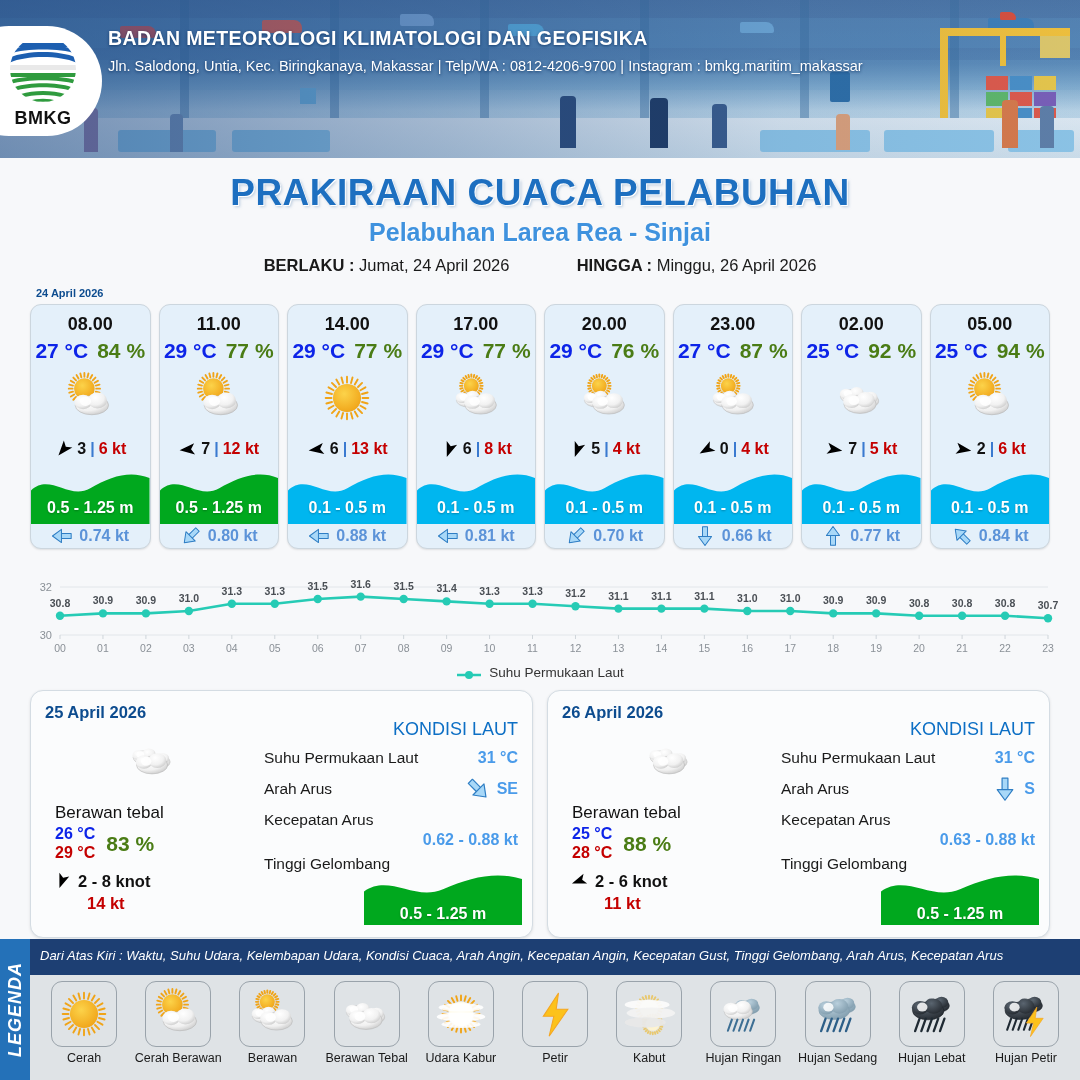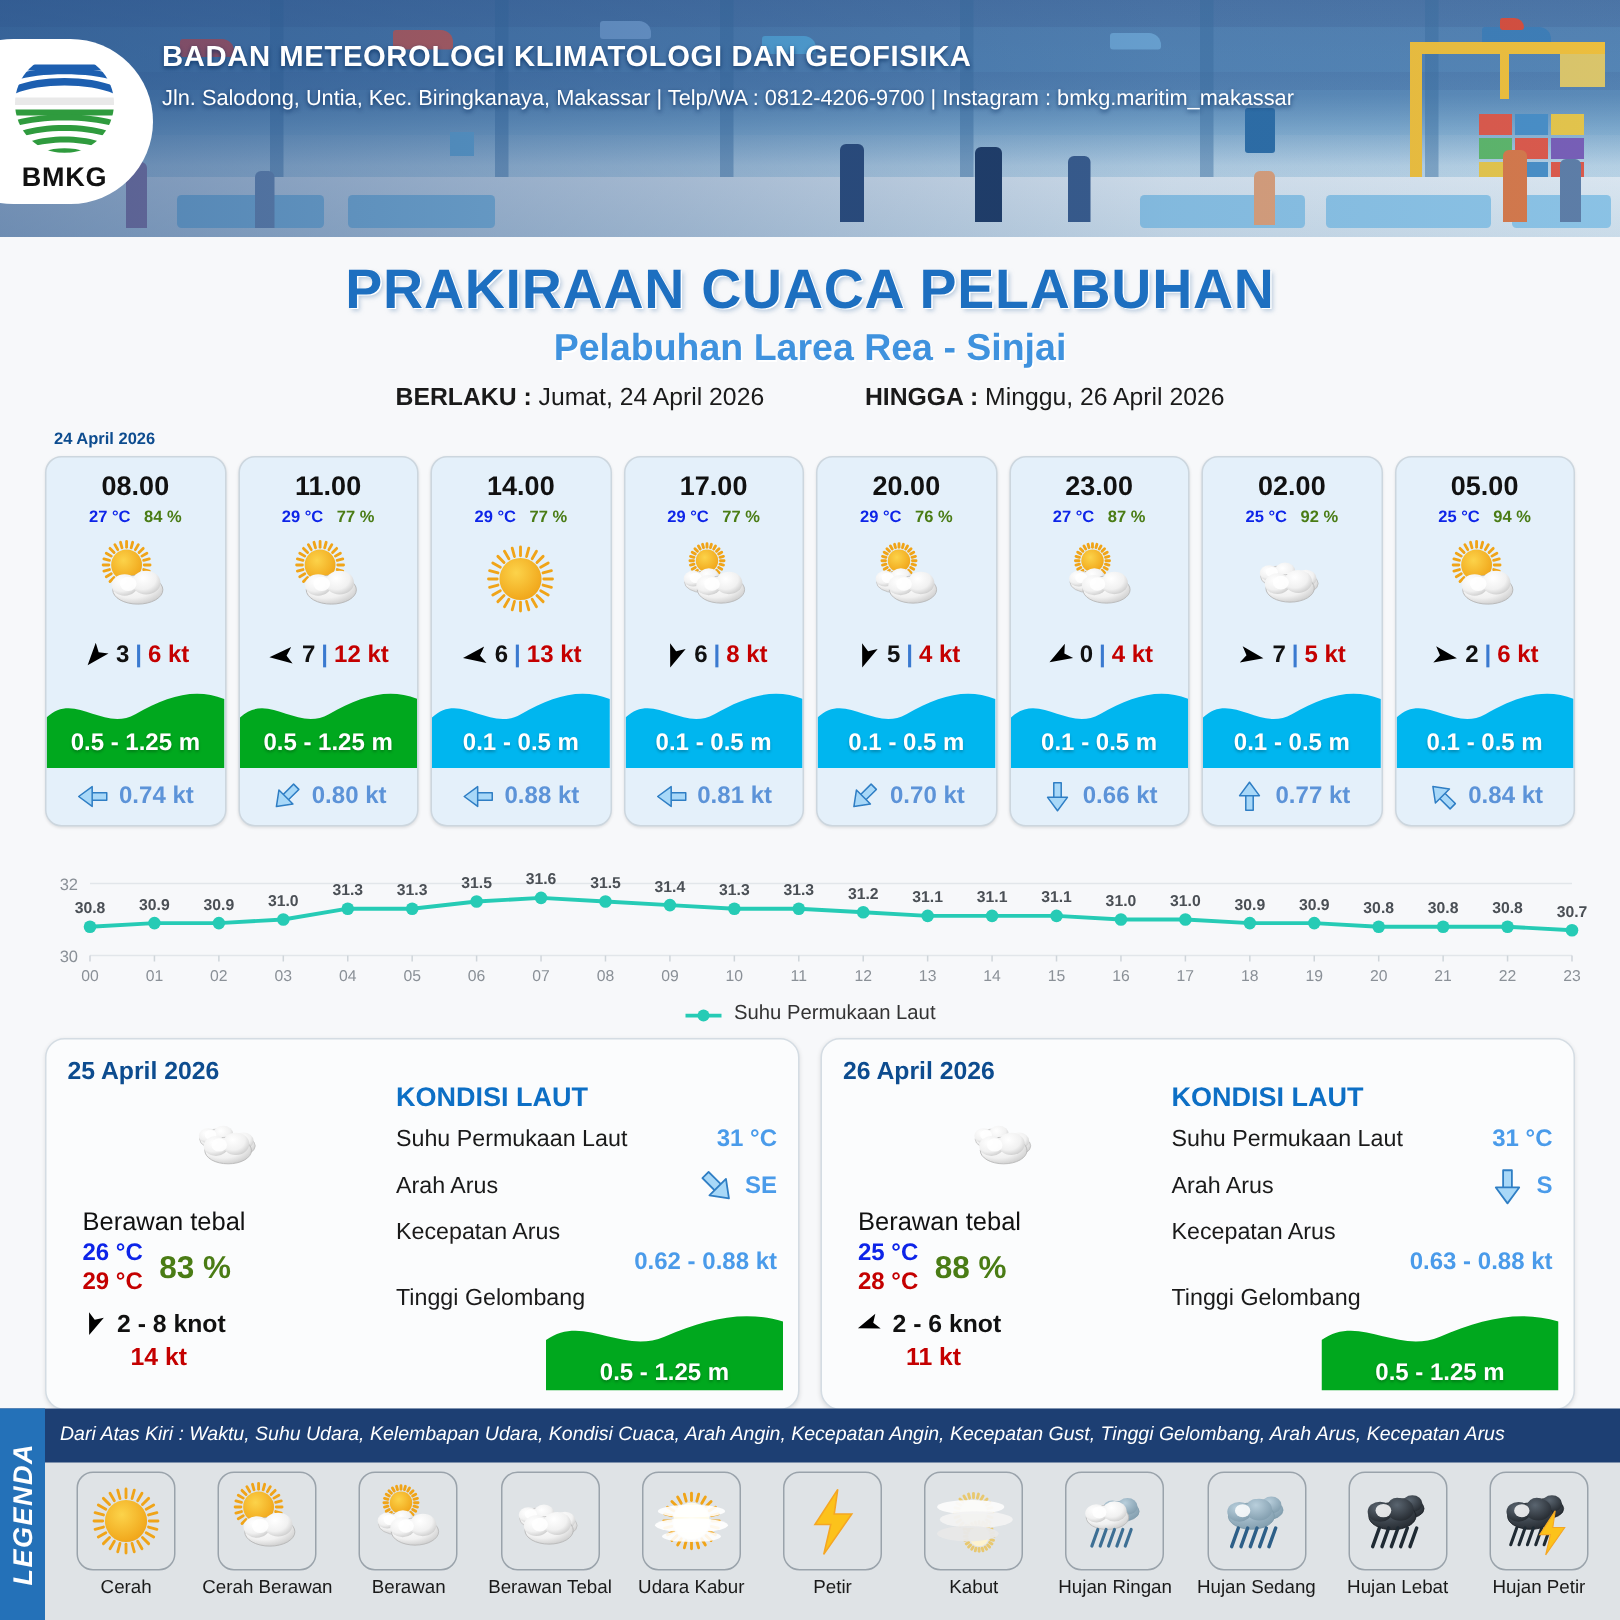--- a/index.html
+++ b/index.html
@@ -85,38 +85,38 @@
   .cards {
     display:flex; gap:8px; padding:0 30px; justify-content:space-between;
   }
   .card {
     width:123px; background:#e4f0fa; border:1px solid #ccd6de;
     border-radius:11px; overflow:hidden; position:relative;
     box-shadow:0 1px 2px rgba(0,0,0,0.10);
     display:flex; flex-direction:column;
   }
   .c-time { text-align:center; font-size:18px; font-weight:bold; color:#111; padding-top:9px; }
-  .c-th { display:flex; justify-content:center; gap:9px; margin-top:4px; font-size:11px; font-weight:bold; }
+  .c-th { display:flex; justify-content:center; gap:9px; margin-top:4px; font-size:21px; font-weight:bold; }
   .c-temp { color:#0d24e8; }
   .c-hum { color:#4a7c15; }
   .c-icon { height:62px; display:flex; align-items:center; justify-content:center; margin-top:4px; }
   .c-wind { display:flex; align-items:center; justify-content:center; gap:4px; margin-top:7px; font-size:16px; font-weight:bold; height:26px; }
   .c-wdir { color:#111; }
   .c-sep { color:#3a7ad0; font-weight:bold; }
   .c-gust { color:#c40000; }
   .wave-block { position:relative; margin-top:6px; height:56px; }
   .wave-svg { position:absolute; top:0; left:0; width:100%; height:56px; display:block; }
   .wave-txt {
     position:absolute; left:0; right:0; bottom:7px; text-align:center;
     font-size:16px; font-weight:bold; color:#ffffff;
     text-shadow:0 1px 2px rgba(0,0,0,0.25);
   }
   .c-cur {
     display:flex; align-items:center; justify-content:center; gap:6px;
-    height:38px; font-size:16px; font-weight:bold; color:#5c93d8;
+    height:24px; font-size:16px; font-weight:bold; color:#5c93d8;
   }
 
   
   .chart-box { margin:12px 22px 0 22px; height:100px; position:relative; }
   .chart-svg { width:100%; height:100px; display:block; }
   .chart-legend {
     display:flex; align-items:center; justify-content:center; gap:7px;
     margin-top:4px; font-size:13.5px; color:#333;
   }
   .legend-mark { width:26px; height:10px; position:relative; }
@@ -133,21 +133,21 @@
   .p-icon { height:62px; display:flex; align-items:center; justify-content:center; margin-top:6px; }
   .p-cond { font-size:17px; color:#111; margin-top:13px; padding-left:10px; }
   .p-temps { display:flex; align-items:center; gap:11px; margin-top:2px; padding-left:10px; }
   .p-tcol { display:flex; flex-direction:column; font-size:16px; font-weight:bold; line-height:1.18; }
   .p-tmin { color:#0d24e8; }
   .p-tmax { color:#c40000; }
   .p-hum { font-size:21px; font-weight:bold; color:#4a7c15; }
   .p-wind { display:flex; gap:7px; margin-top:9px; padding-left:8px; font-size:16.5px; font-weight:bold; color:#111; }
   .p-gust { font-size:16.5px; font-weight:bold; color:#c40000; margin-top:3px; padding-left:42px; }
   .p-right { flex:1; padding-left:4px; position:relative; }
-  .p-sea-title { font-size:18px; font-weight:bold; color:#0d6fc5; margin-top:16px; }
+  .p-sea-title { font-size:18px; font-weight:normal; color:#0d6fc5; margin-top:16px;text-align:right; }
   .p-row { display:flex; align-items:center; justify-content:space-between; margin-top:9px; }
   .p-row-lbl { font-size:15.5px; color:#1a1a1a; }
   .p-row-val { font-size:16px; font-weight:bold; color:#4a9bea; }
   .p-row-val2 { font-size:16px; font-weight:bold; color:#4a9bea; display:flex; align-items:center; gap:6px; }
   .p-speed { text-align:right; font-size:16px; font-weight:bold; color:#4a9bea; margin-top:2px; }
   .p-wave-wrap { position:absolute; right:-4px; bottom:-4px; width:158px; height:62px; }
   .p-wave-txt {
     position:absolute; left:0; right:0; bottom:8px; text-align:center;
     font-size:16px; font-weight:bold; color:#fff; text-shadow:0 1px 2px rgba(0,0,0,0.25);
   }

